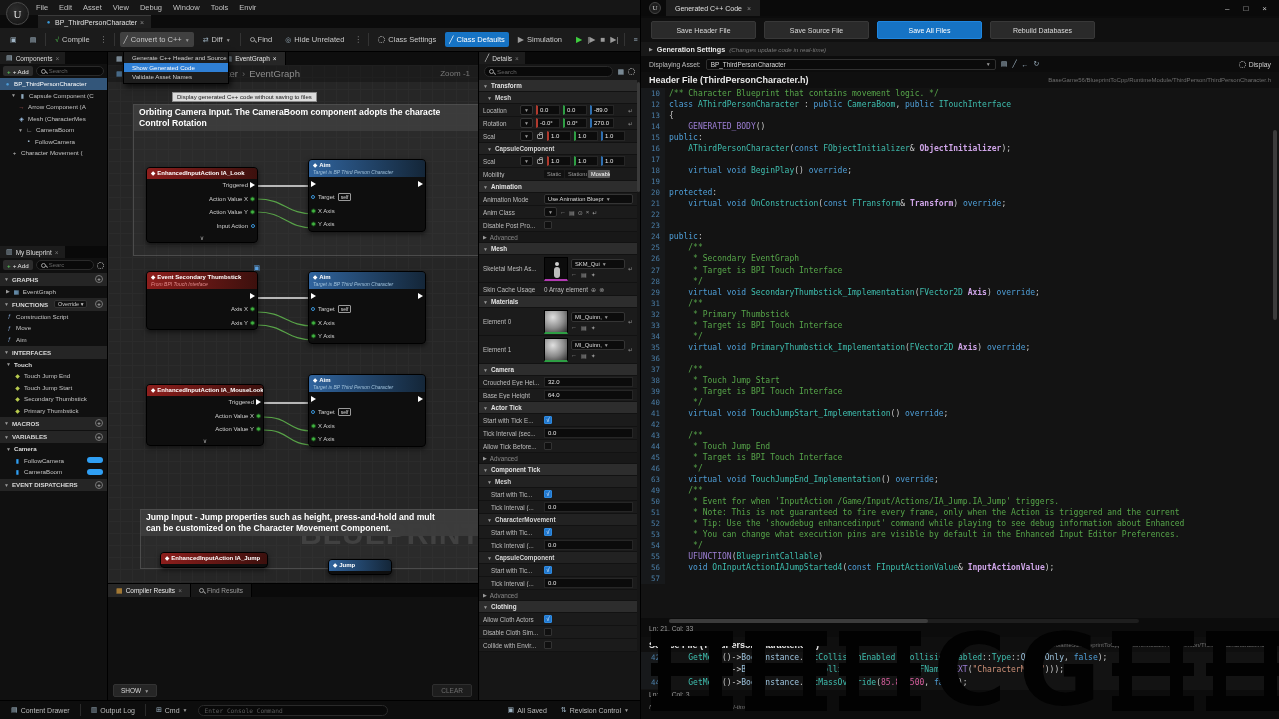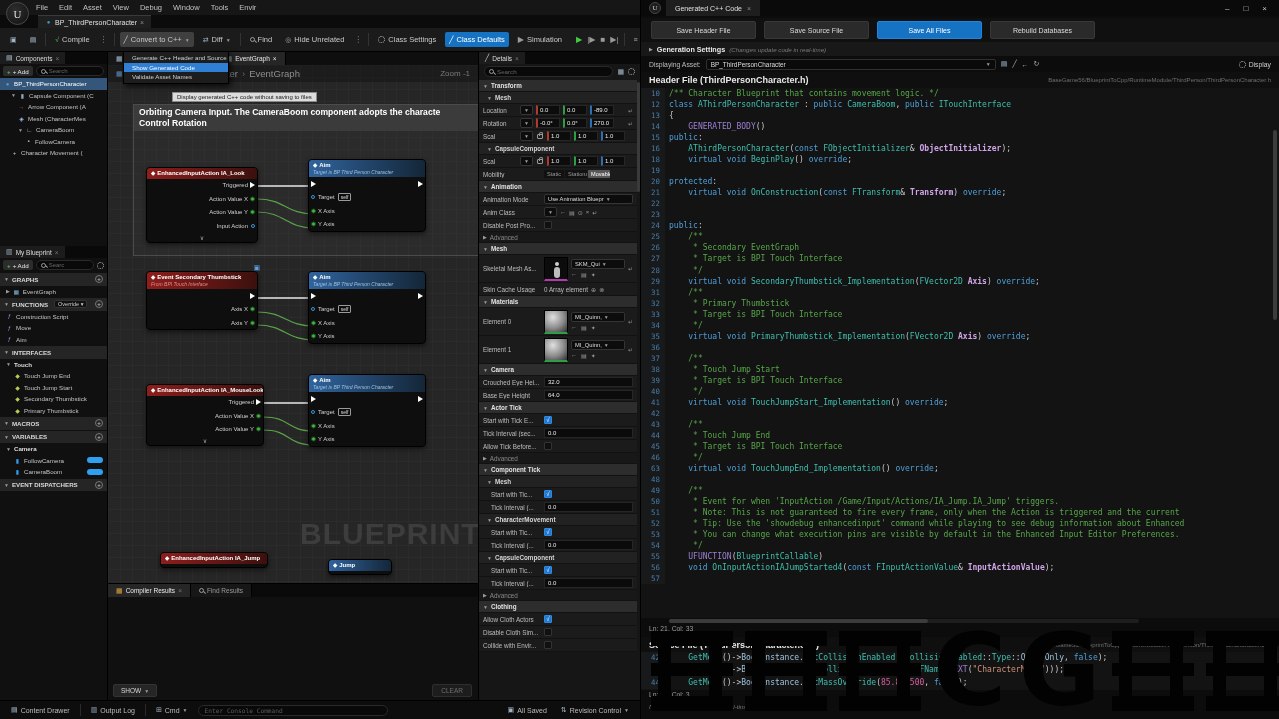--- a/index.html
+++ b/index.html
@@ -442,20 +442,24 @@
             <span>BP_ThirdPersonCharacter</span>
             <span style="color:#666">›</span>
             <span>EventGraph</span>
             <span id="gzoom">Zoom -1</span>
           </div>
           <div id="bpwm" style="left:192px;top:452px">BLUEPRINT</div>
           <div class="gcomment" style="left: 25px; top: 39px; width: 352px; height: 152px;">
               <div class="gchead">Orbiting Camera Input. The CameraBoom component adopts the characte
 Control Rotation</div>
             </div>
+            <div class="gcomment" style="left: 32px; top: 444px; width: 340px; height: 60px;">
+              <div class="gchead">Jump Input - Jump properties such as height, press-and-hold and mult
+can be customized on the Character Movement Component.</div>
+            </div>
             <svg id="wires" width="370" height="634">
               <path d="M 150 121 C 178 121, 176 121, 204 121" fill="none" stroke="#e8e8e8" stroke-width="1.5"></path>
               <path d="M 149 134 C 177 134, 178 149, 206 149" fill="none" stroke="#58a348" stroke-width="1.2"></path>
               <path d="M 149 147 C 177 147, 178 163, 206 163" fill="none" stroke="#58a348" stroke-width="1.2"></path>
               <path d="M 150 233 C 178 233, 176 233, 204 233" fill="none" stroke="#e8e8e8" stroke-width="1.5"></path>
               <path d="M 149 247 C 177 247, 178 261, 206 261" fill="none" stroke="#58a348" stroke-width="1.2"></path>
               <path d="M 149 260 C 177 260, 178 275, 206 275" fill="none" stroke="#58a348" stroke-width="1.2"></path>
               <path d="M 156 338 C 184 338, 176 338, 204 338" fill="none" stroke="#e8e8e8" stroke-width="1.5"></path>
               <path d="M 155 352 C 183 352, 178 366, 206 366" fill="none" stroke="#58a348" stroke-width="1.2"></path>
               <path d="M 155 365 C 183 365, 178 380, 206 380" fill="none" stroke="#58a348" stroke-width="1.2"></path>
@@ -934,20 +938,21 @@
       <span class="ftitle">Header File (ThirdPersonCharacter.h)</span>
       <span class="fpath">BaseGame56/BlueprintToCpp/RuntimeModule/ThirdPerson/ThirdPersonCharacter.h</span>
     </div>
     <div id="hcode">
         <div class="cl"><span class="ln">10</span><span class="ct"><span class="cm">/** Character Blueprint that contains movement logic. */</span></span></div>
         <div class="cl"><span class="ln">12</span><span class="ct"><span class="kw">class </span><span class="ty">AThirdPersonCharacter</span><span class="pl"> : </span><span class="kw">public </span><span class="ty">CameraBoom</span><span class="pl">, </span><span class="kw">public </span><span class="ty">ITouchInterface</span></span></div>
         <div class="cl"><span class="ln">13</span><span class="ct"><span class="pl">{</span></span></div>
         <div class="cl"><span class="ln">14</span><span class="ct"><span class="pl">    </span><span class="mc">GENERATED_BODY</span><span class="pl">()</span></span></div>
         <div class="cl"><span class="ln">15</span><span class="ct"><span class="kw">public</span><span class="pl">:</span></span></div>
         <div class="cl"><span class="ln">16</span><span class="ct"><span class="pl">    </span><span class="ty">AThirdPersonCharacter</span><span class="pl">(</span><span class="kw">const </span><span class="ty">FObjectInitializer</span><span class="pl">&amp; </span><span class="pr">ObjectInitializer</span><span class="pl">);</span></span></div>
+        <div class="cl"><span class="ln">17</span><span class="ct"></span></div>
         <div class="cl"><span class="ln">18</span><span class="ct"><span class="pl">    </span><span class="kw">virtual void </span><span class="fn">BeginPlay</span><span class="pl">() </span><span class="kw">override</span><span class="pl">;</span></span></div>
         <div class="cl"><span class="ln">19</span><span class="ct"></span></div>
         <div class="cl"><span class="ln">20</span><span class="ct"><span class="kw">protected</span><span class="pl">:</span></span></div>
         <div class="cl"><span class="ln">21</span><span class="ct"><span class="pl">    </span><span class="kw">virtual void </span><span class="fn">OnConstruction</span><span class="pl">(</span><span class="kw">const </span><span class="ty">FTransform</span><span class="pl">&amp; </span><span class="pr">Transform</span><span class="pl">) </span><span class="kw">override</span><span class="pl">;</span></span></div>
         <div class="cl"><span class="ln">22</span><span class="ct"></span></div>
         <div class="cl"><span class="ln">23</span><span class="ct"></span></div>
         <div class="cl"><span class="ln">24</span><span class="ct"><span class="kw">public</span><span class="pl">:</span></span></div>
         <div class="cl"><span class="ln">25</span><span class="ct"><span class="pl">    </span><span class="cm">/**</span></span></div>
         <div class="cl"><span class="ln">26</span><span class="ct"><span class="pl">    </span><span class="cm"> * Secondary EventGraph</span></span></div>
         <div class="cl"><span class="ln">27</span><span class="ct"><span class="pl">    </span><span class="cm"> * Target is BPI Touch Interface</span></span></div>
@@ -963,21 +968,20 @@
         <div class="cl"><span class="ln">38</span><span class="ct"><span class="pl">    </span><span class="cm"> * Touch Jump Start</span></span></div>
         <div class="cl"><span class="ln">39</span><span class="ct"><span class="pl">    </span><span class="cm"> * Target is BPI Touch Interface</span></span></div>
         <div class="cl"><span class="ln">40</span><span class="ct"><span class="pl">    </span><span class="cm"> */</span></span></div>
         <div class="cl"><span class="ln">41</span><span class="ct"><span class="pl">    </span><span class="kw">virtual void </span><span class="fn">TouchJumpStart_Implementation</span><span class="pl">() </span><span class="kw">override</span><span class="pl">;</span></span></div>
         <div class="cl"><span class="ln">42</span><span class="ct"></span></div>
         <div class="cl"><span class="ln">43</span><span class="ct"><span class="pl">    </span><span class="cm">/**</span></span></div>
         <div class="cl"><span class="ln">44</span><span class="ct"><span class="pl">    </span><span class="cm"> * Touch Jump End</span></span></div>
         <div class="cl"><span class="ln">45</span><span class="ct"><span class="pl">    </span><span class="cm"> * Target is BPI Touch Interface</span></span></div>
         <div class="cl"><span class="ln">46</span><span class="ct"><span class="pl">    </span><span class="cm"> */</span></span></div>
         <div class="cl"><span class="ln">63</span><span class="ct"><span class="pl">    </span><span class="kw">virtual void </span><span class="fn">TouchJumpEnd_Implementation</span><span class="pl">() </span><span class="kw">override</span><span class="pl">;</span></span></div>
-        <div class="cl"><span class="ln">48</span><span class="ct"></span></div>
         <div class="cl"><span class="ln">49</span><span class="ct"><span class="pl">    </span><span class="cm">/**</span></span></div>
         <div class="cl"><span class="ln">50</span><span class="ct"><span class="pl">    </span><span class="cm"> * Event for when 'InputAction /Game/Input/Actions/IA_Jump.IA_Jump' triggers.</span></span></div>
         <div class="cl"><span class="ln">51</span><span class="ct"><span class="pl">    </span><span class="cm"> * Note: This is not guaranteed to fire every frame, only when the Action is triggered and the current</span></span></div>
         <div class="cl"><span class="ln">52</span><span class="ct"><span class="pl">    </span><span class="cm"> * Tip: Use the 'showdebug enhancedinput' command while playing to see debug information about Enhanced</span></span></div>
         <div class="cl"><span class="ln">53</span><span class="ct"><span class="pl">    </span><span class="cm"> * You can change what execution pins are visible by default in the Enhanced Input Editor Preferences.</span></span></div>
         <div class="cl"><span class="ln">54</span><span class="ct"><span class="pl">    </span><span class="cm"> */</span></span></div>
         <div class="cl"><span class="ln">55</span><span class="ct"><span class="pl">    </span><span class="mc">UFUNCTION</span><span class="pl">(</span><span class="ty">BlueprintCallable</span><span class="pl">)</span></span></div>
         <div class="cl"><span class="ln">56</span><span class="ct"><span class="pl">    </span><span class="kw">void </span><span class="fn">OnInputActionIAJumpStarted4</span><span class="pl">(</span><span class="kw">const </span><span class="ty">FInputActionValue</span><span class="pl">&amp; </span><span class="pr">InputActionValue</span><span class="pl">);</span></span></div>
         <div class="cl"><span class="ln">57</span><span class="ct"></span></div>
       </div>

